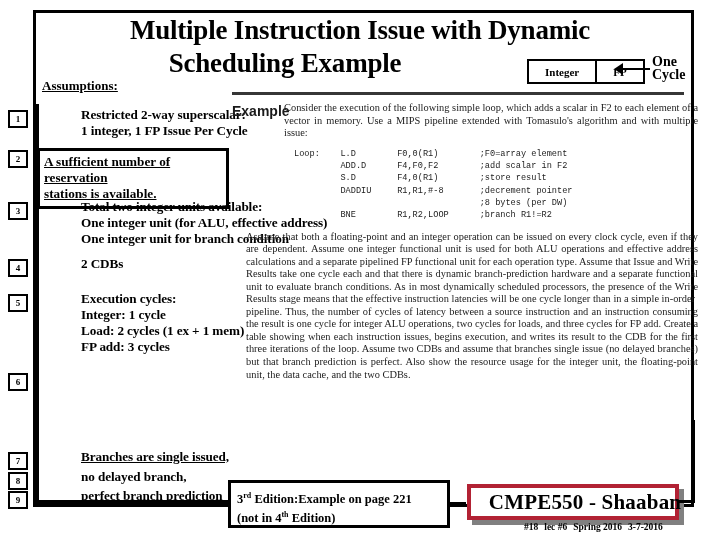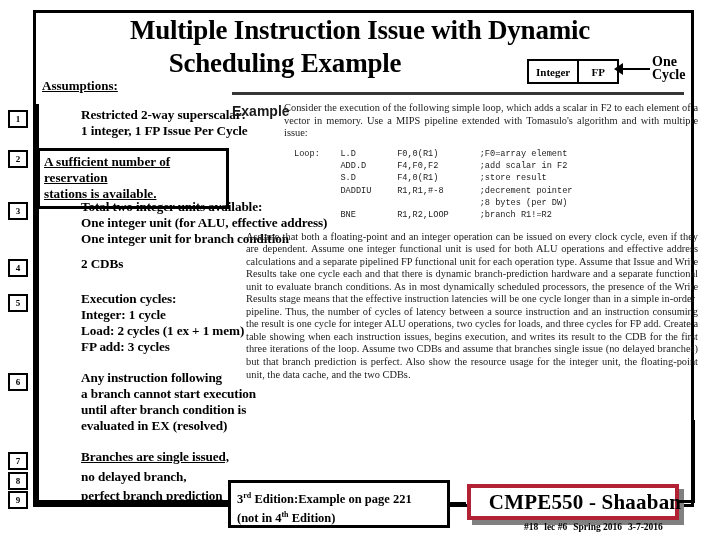--- a/index.html
+++ b/index.html
@@ -59,21 +59,21 @@
     top: 59px;
     display: flex;
     border: 2px solid #000;
     background: #fff;
     height: 21px;
   }
   .unit-cell {
     font-family: "Liberation Serif", serif;
     font-size: 11px;
     font-weight: bold;
-    padding: 0 7px;
+    padding: 0 16px;
     display: flex;
     align-items: center;
     justify-content: center;
     min-width: 38px;
     height: 100%;
     box-sizing: border-box;
   }
   .unit-cell.left { border-right: 2px solid #000; }
 
   .arrow-wrap {
@@ -384,24 +384,20 @@
   </div>
 
   <div class="assume-text" style="top:199px">Total two integer units available:
 One integer unit (for ALU, effective address)
 One integer unit for branch condition</div>
   <div class="assume-text" style="top:256px">2 CDBs</div>
   <div class="assume-text" style="top:291px">Execution cycles:
 Integer:  1 cycle
 Load:  2 cycles  (1 ex +  1 mem)
 FP add:  3 cycles</div>
-  <div class="assume-text" style="top:370px">Any instruction following
-a branch cannot start execution
-until after branch condition is
-evaluated in EX (resolved)</div>
   <div class="assume-text underline-seg" style="top:449px">Branches are single issued,</div>
   <div class="assume-text" style="top:488px">perfect branch prediction</div>
   <div class="assume-text" style="top:469px">no delayed branch,</div>
 
   <div class="excerpt">
     <div class="excerpt-rule"></div>
     <div class="excerpt-head">
       <div class="excerpt-label">Example</div>
       <div class="excerpt-body">Consider the execution of the following simple loop, which adds a scalar in F2 to each element of a vector in memory. Use a MIPS pipeline extended with Tomasulo's algorithm and with multiple issue:</div>
     </div>

